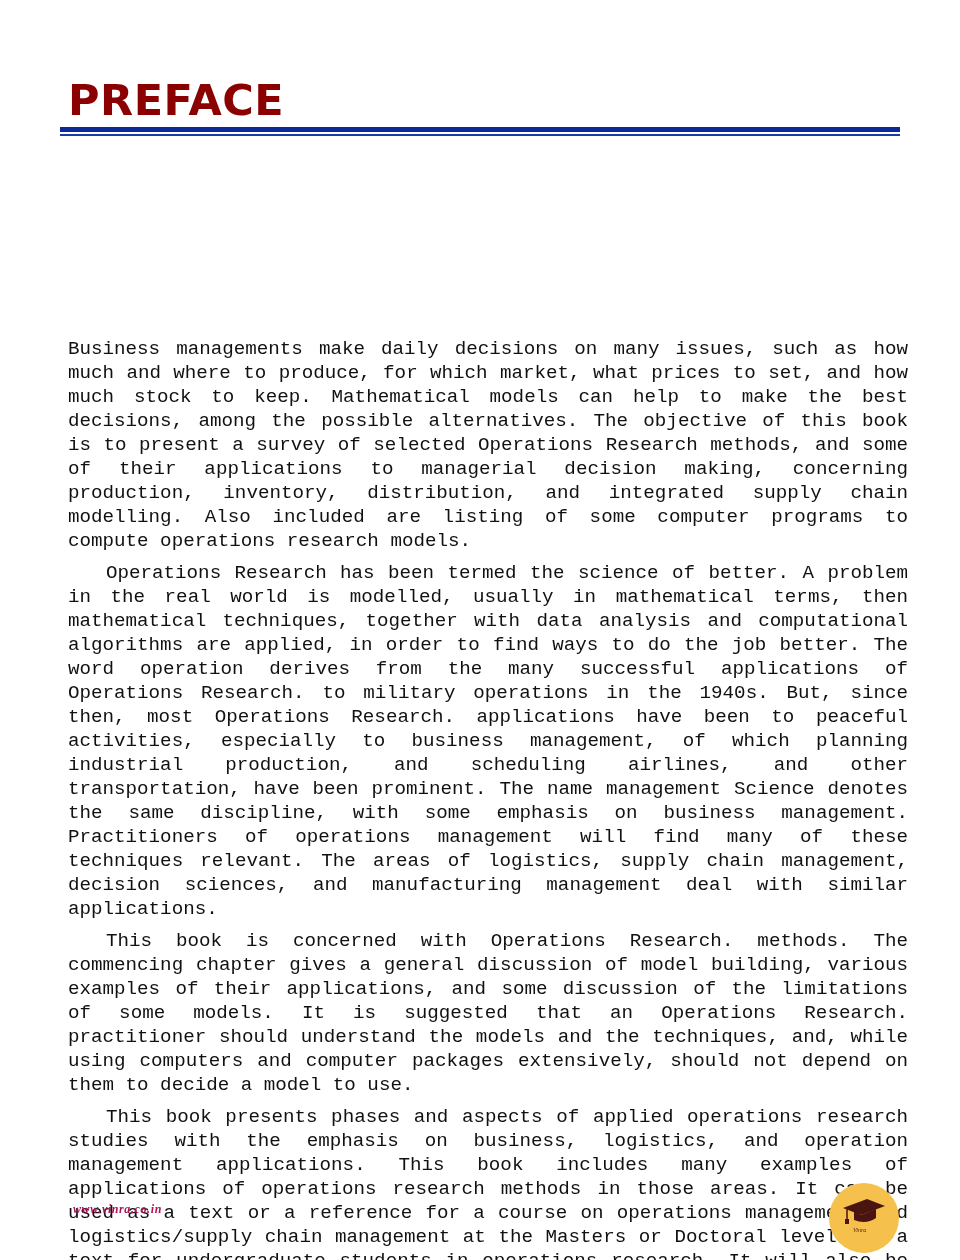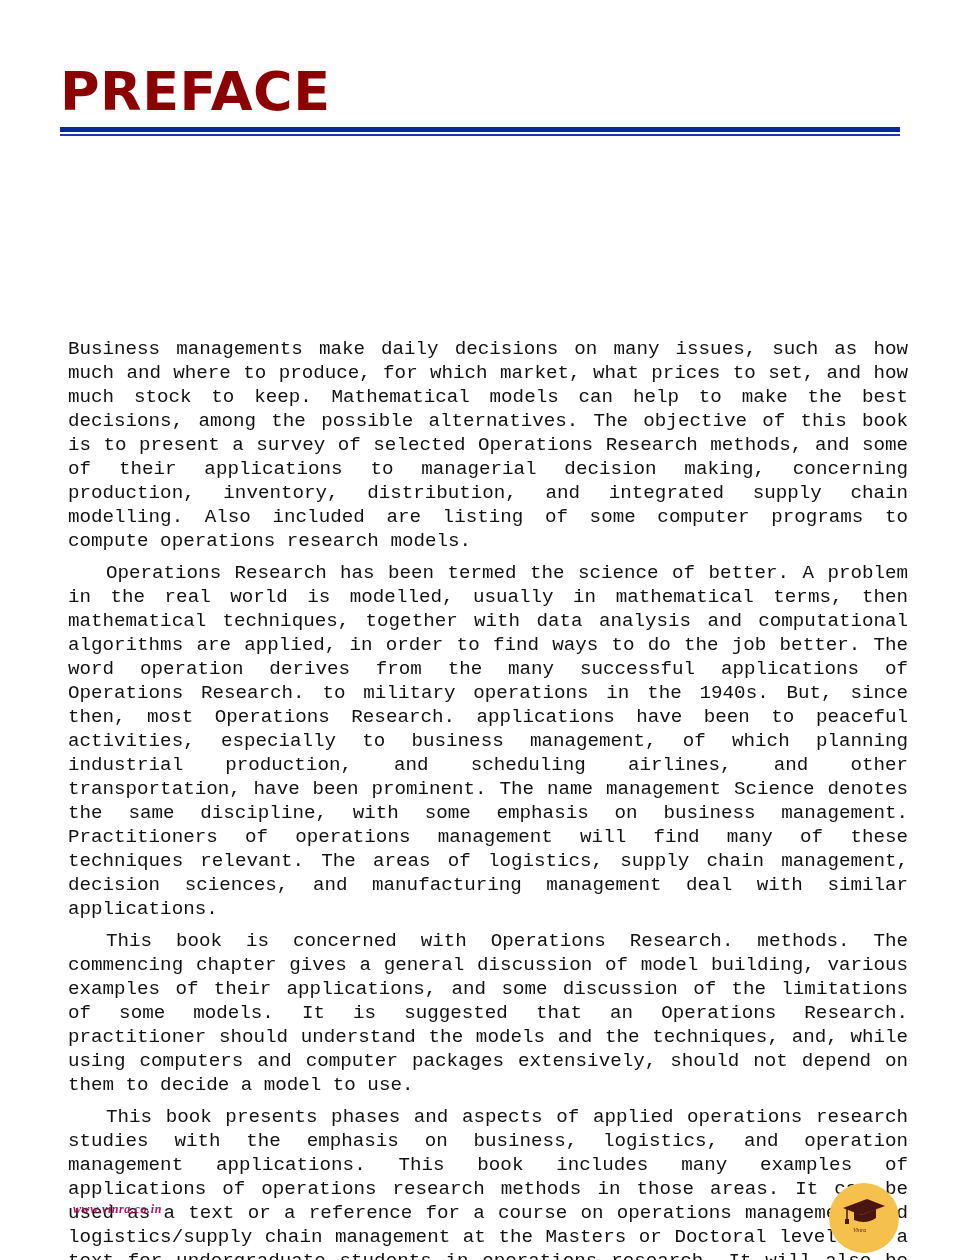--- a/index.html
+++ b/index.html
@@ -12,24 +12,24 @@
       height: 1260px;
       position: relative;
       overflow: hidden;
       font-family: "DejaVu Serif", "Liberation Serif", serif;
       color: #111111;
     }
     .title {
       position: absolute;
       left: 60px;
       top: 64px;
-      margin: 0;
+      margin: 8px;
       font-family: "DejaVu Sans", "Liberation Sans", sans-serif;
       font-weight: bold;
-      font-size: 54px;
+      font-size: 43px;
       letter-spacing: 0.5px;
       line-height: 56px;
       color: #8b0000;
     }
     .rule {
       position: absolute;
       left: 60px;
       width: 840px;
       top: 127px;
       height: 10px;

